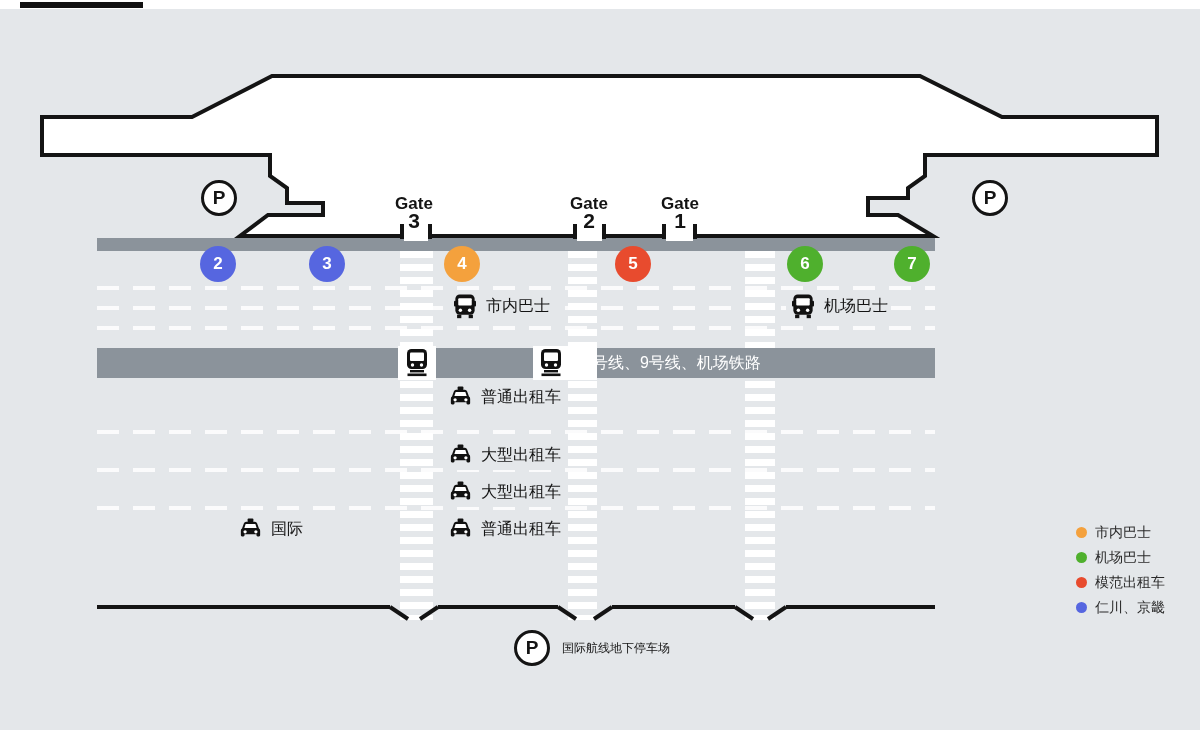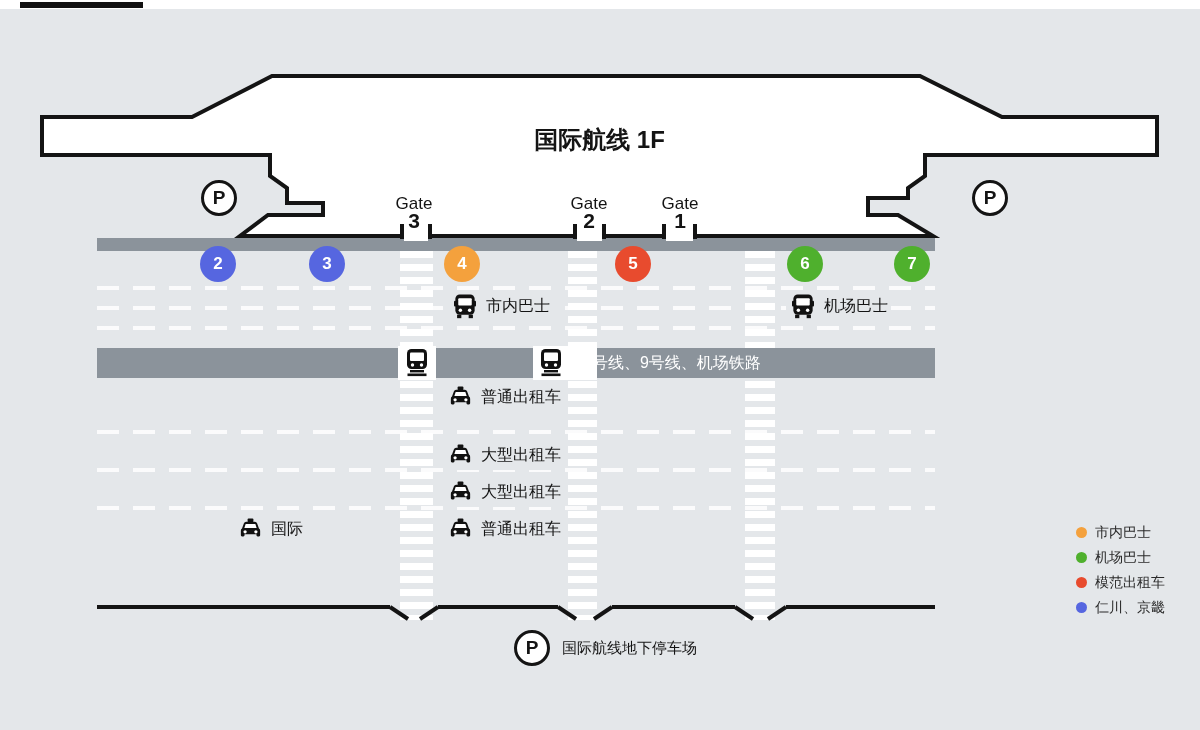--- a/index.html
+++ b/index.html
@@ -20,32 +20,32 @@
   
   .xwalk{top:251px;height:369px;z-index:1;
     background:repeating-linear-gradient(180deg,#fff 0 7px,transparent 7px 13px);}
   
   #overlay{left:0;top:0;z-index:4;pointer-events:none;}
   
   .stop{width:36px;height:36px;border-radius:50%;z-index:5;text-align:center;
         line-height:36px;font-size:17px;font-weight:bold;color:#fff;}
   
   .gate{width:80px;text-align:center;z-index:5;}
-  .gate .g-word{font-size:17px;font-weight:normal;line-height:15px;}
+  .gate .g-word{font-size:17px;font-weight:bold;line-height:15px;}
   .gate .g-num{font-size:21px;font-weight:bold;line-height:19px;}
   
   .p-circle{width:30px;height:30px;border:3px solid #141414;border-radius:50%;background:#fff;
             text-align:center;line-height:30px;font-size:19px;font-weight:bold;z-index:5;}
   
   .row{display:flex;align-items:center;gap:7px;z-index:5;background:#e4e7ea;padding:1px 3px;}
   .row .lbl{font-size:16px;white-space:nowrap;}
   .icon{flex:0 0 auto;}
   
   .bottom-park{display:flex;align-items:center;gap:12px;z-index:5;}
-  .bottom-park .lbl{font-size:15px;white-space:nowrap;font-family:Liberation Mono, monospace;}
+  .bottom-park .lbl{font-size:12px;white-space:nowrap;font-family:Liberation Mono, monospace;}
   
   .legend{z-index:5;}
   .legend .lrow{display:flex;align-items:center;gap:8px;height:25px;}
   .legend .dot{width:11px;height:11px;border-radius:50%;}
   .legend .lbl{font-size:14px;color:#2a2a2a;white-space:nowrap;}
   
   .title{left:42px;top:124px;width:1115px;text-align:center;font-size:24px;font-weight:bold;z-index:5;}
 </style>
 </head>
 <body>
@@ -120,21 +120,20 @@
       <line x1="786" y1="607" x2="935" y2="607"></line>
       <line x1="390" y1="607" x2="408" y2="619"></line>
         <line x1="420" y1="619" x2="438" y2="607"></line>
       <line x1="558" y1="607" x2="576" y2="619"></line>
         <line x1="594" y1="619" x2="612" y2="607"></line>
       <line x1="735" y1="607" x2="753" y2="619"></line>
         <line x1="768" y1="619" x2="786" y2="607"></line>
     </g>
   </svg>
 
-  <div class="abs title">国际航线 1F</div>
 
   <div class="abs top-strip"></div>
   <div class="abs top-black-bar"></div>
 
   <div class="abs gate" style="left:374px;top:196px">
     <div class="g-word">Gate</div>
     <div class="g-num">3</div>
   </div>
   <div class="abs gate" style="left:549px;top:196px">
     <div class="g-word">Gate</div>

